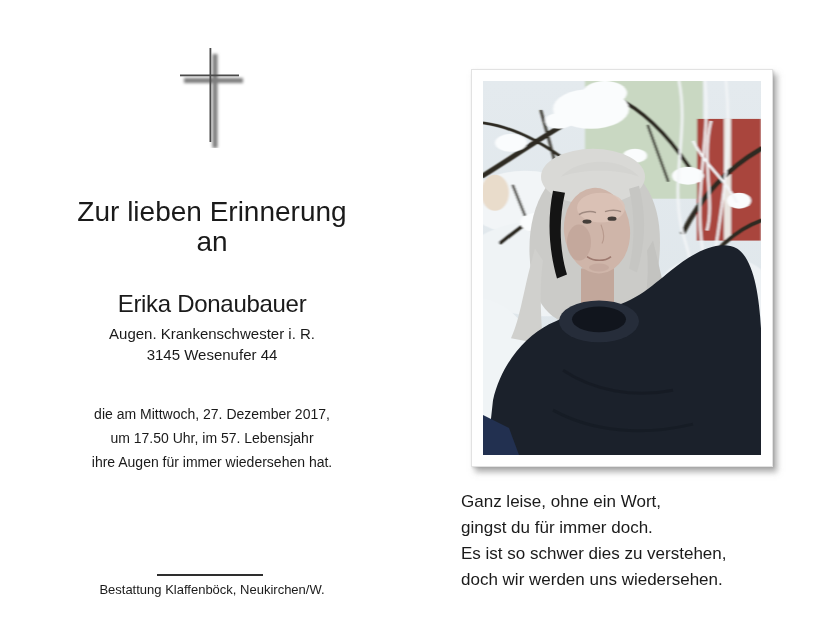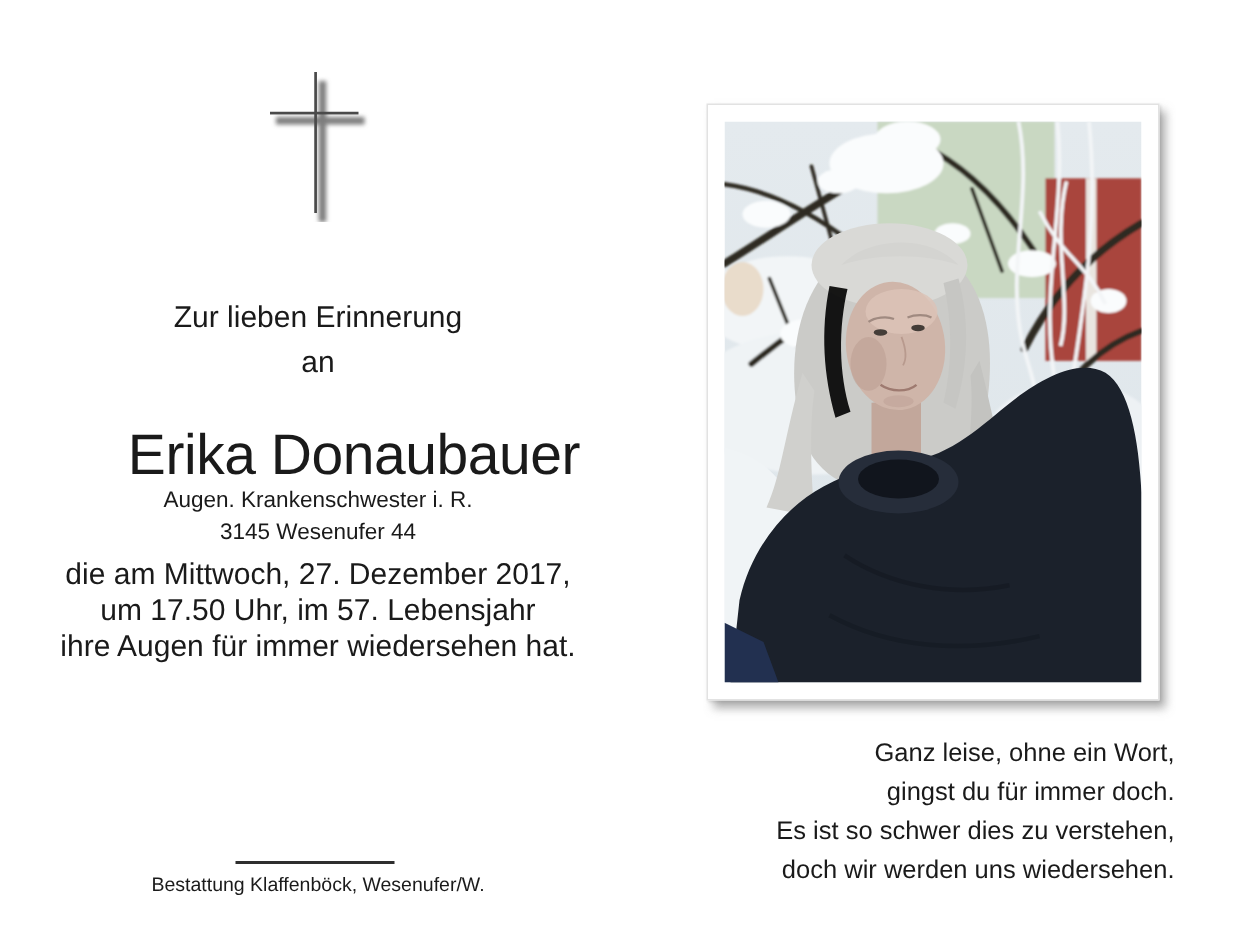--- a/index.html
+++ b/index.html
@@ -12,43 +12,43 @@
     color: #1a1a1a;
     overflow: hidden;
   }
   .abs { position: absolute; }
 
   
   .cross-wrap { left: 176px; top: 46px; width: 72px; height: 102px; }
 
   
   .leftcol { left: 0; width: 424px; text-align: center; }
-  .intro { top: 197px; font-size: 20px; line-height: 30px; }
-  .name  { top: 286px; font-size: 38px; line-height: 36px; letter-spacing: -0.3px; margin-left: 24px; }
+  .intro { top: 197px; font-size: 28px; line-height: 30px; }
+  .name  { top: 286px; font-size: 24px; line-height: 36px; letter-spacing: -0.3px; }
   .subinfo { top: 323px; font-size: 15px; line-height: 21px; }
-  .death { top: 371px; font-size: 20px; line-height: 24px; }
+  .death { top: 402px; font-size: 14px; line-height: 24px; }
   .sig-line {
     left: 157px; top: 574px; width: 106px; height: 2px;
     background: #2e2e2e;
   }
   .funeral { top: 581px; font-size: 13px; line-height: 17px; }
 
   
   .photo-frame {
     left: 471px; top: 69px; width: 302px; height: 398px;
     background: #ffffff;
     border: 1px solid #e2e2e2;
     box-sizing: border-box;
     padding: 11px;
     box-shadow: 4px 5px 6px rgba(105,105,105,0.55), 1px 1px 2px rgba(0,0,0,0.12);
   }
   .photo-frame svg { display: block; width: 100%; height: 100%; }
 
   
-  .poem { left: 461px; top: 489px; width: 322px; text-align: right;
+  .poem { left: 461px; top: 489px; width: 322px; text-align: left;
           font-size: 17px; line-height: 26px; }
 </style>
 </head>
 <body>
 
 <div class="card">
 
   <div class="abs cross-wrap">
     <svg viewBox="0 0 72 102" width="72" height="102" aria-hidden="true">
       <defs>
@@ -79,21 +79,21 @@
     <div>3145 Wesenufer 44</div>
   </div>
 
   <div class="abs leftcol death">
     <div>die am Mittwoch, 27. Dezember 2017,</div>
     <div>um 17.50 Uhr, im 57. Lebensjahr</div>
     <div>ihre Augen für immer wiedersehen hat.</div>
   </div>
 
   <div class="abs sig-line"></div>
-  <div class="abs leftcol funeral">Bestattung Klaffenböck, Wesenufer/W.</div>
+  <div class="abs leftcol funeral">Bestattung Klaffenböck, Neukirchen/W.</div>
 
   <div class="abs photo-frame">
     <svg viewBox="0 0 278 375" preserveAspectRatio="none" aria-hidden="true">
       <defs>
         <linearGradient id="skyg" x1="0" y1="0" x2="0" y2="1">
           <stop offset="0" stop-color="#e4eaee"></stop>
           <stop offset="1" stop-color="#dde5ea"></stop>
         </linearGradient>
         <filter id="soft" x="-20%" y="-20%" width="140%" height="140%">
           <feGaussianBlur stdDeviation="0.8"></feGaussianBlur>

